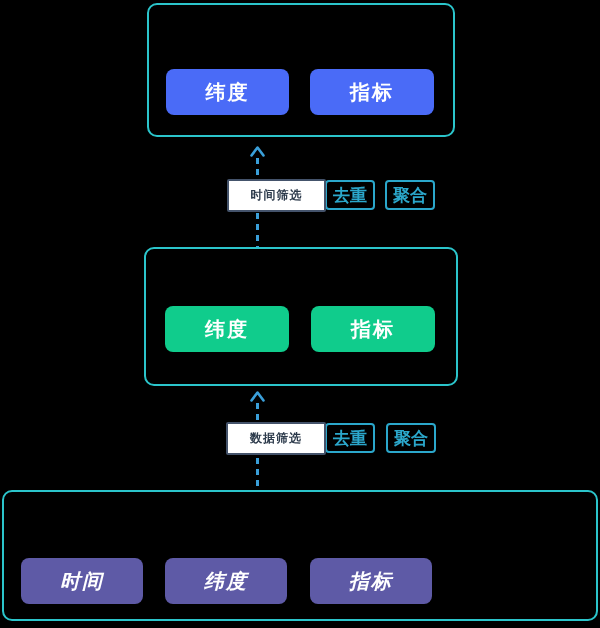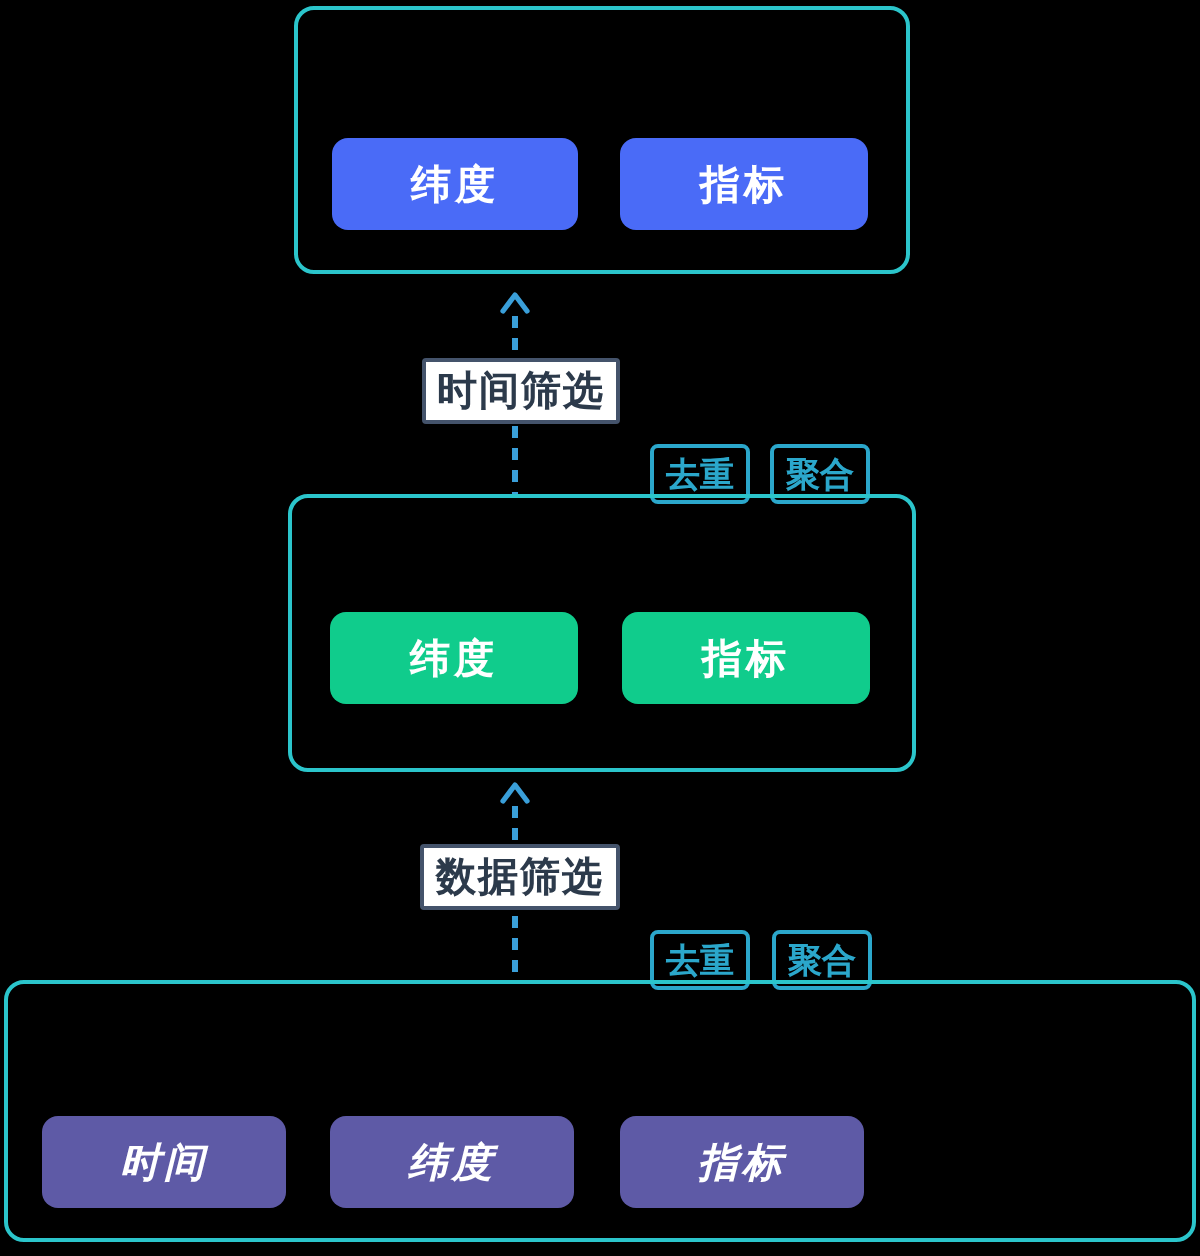--- a/index.html
+++ b/index.html
@@ -74,46 +74,46 @@
   }
   .chev-1 { left: 249px; top: 143px; }
   .chev-2 { left: 249px; top: 388px; }
 
   .filter-label {
     position: absolute;
     background: var(--filter_bg, #fff);
     border: 2px solid var(--filter_border, #44536B);
     border-radius: 2px;
     color: var(--filter_text, #2C3A4B);
-    font-size: 20px;
+    font-size: 12px;
     font-weight: bold;
     display: flex;
     align-items: center;
     justify-content: center;
     letter-spacing: 1px;
     box-sizing: border-box;
     z-index: 2;
+    margin-left: 16px;
   }
   .flabel-1 { left: 211px; top: 179px; width: 99px;  height: 33px; }
   .flabel-2 { left: 210px; top: 422px; width: 100px; height: 33px; }
 
   .tag {
     position: absolute;
     width: 50px;
     height: 30px;
     border: 2px solid var(--tag, #2BA7CB);
     border-radius: 4px;
     color: var(--tag, #2BA7CB);
     font-size: 17px;
     font-weight: bold;
     display: flex;
     align-items: center;
     justify-content: center;
     box-sizing: border-box;
-    margin-top: 42px;
   }
   .tag-1a { left: 325px; top: 180px; }
   .tag-1b { left: 385px; top: 180px; }
   .tag-2a { left: 325px; top: 423px; }
   .tag-2b { left: 386px; top: 423px; }
 </style>
 </head>
 <body>
 
 <div class="stage">

